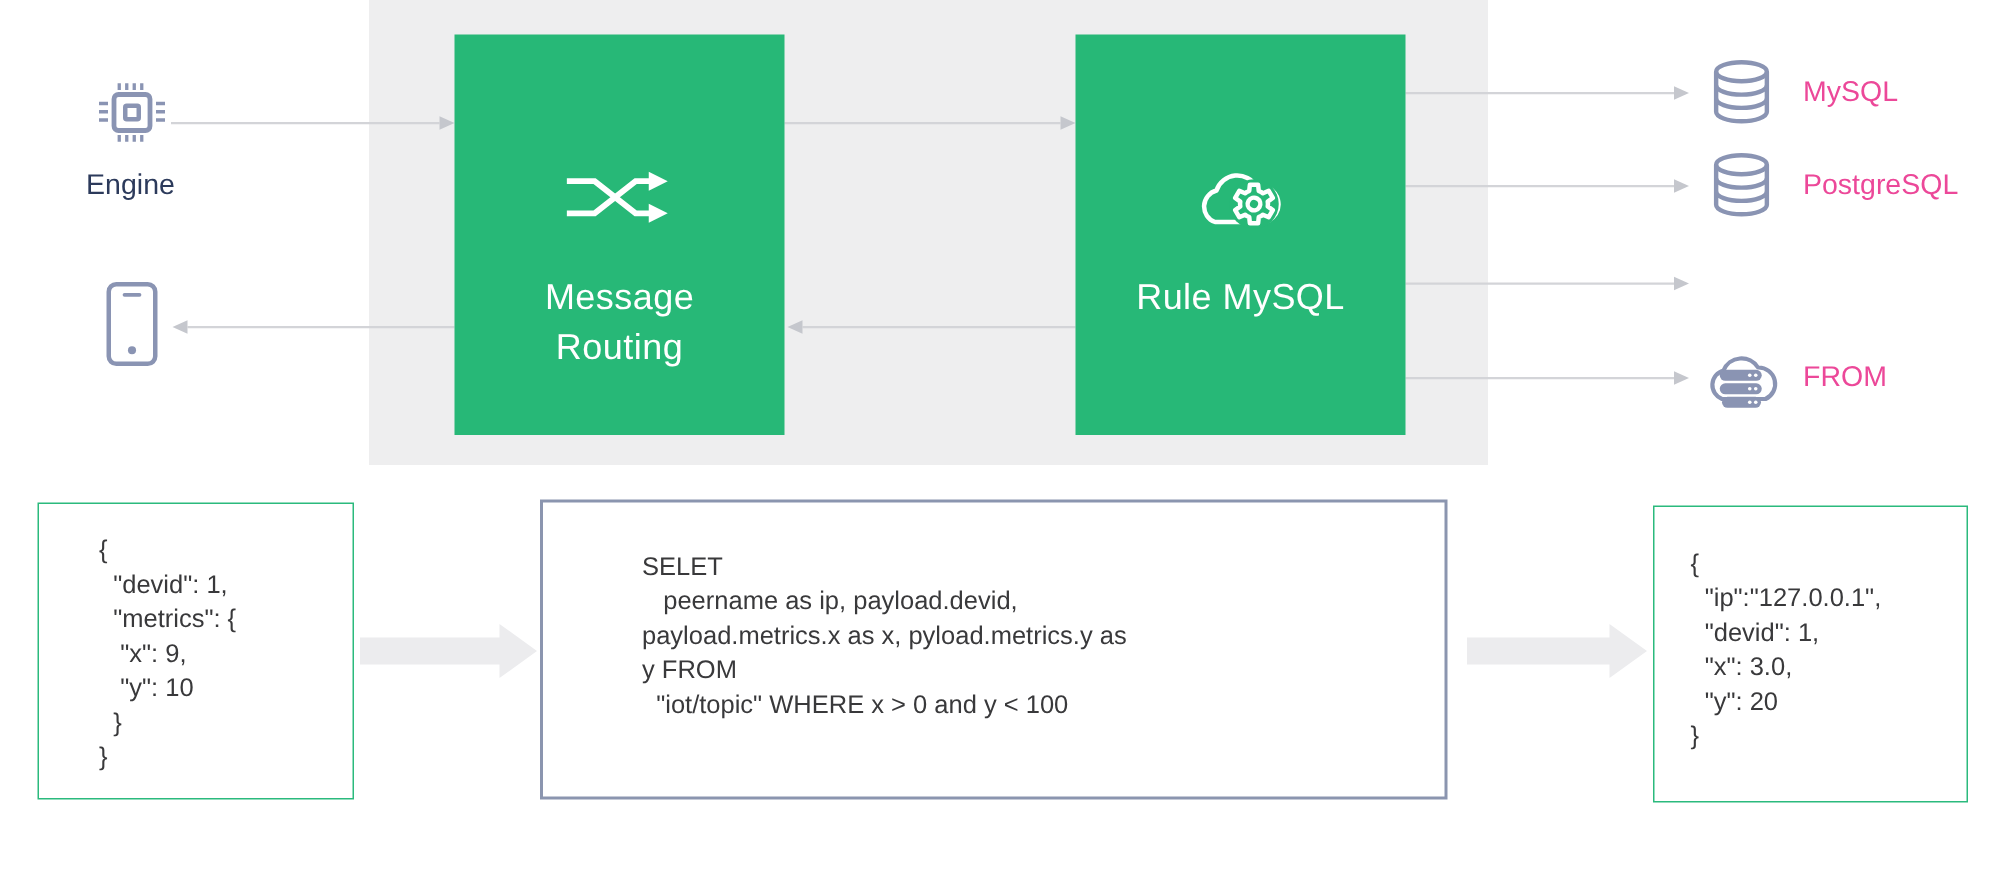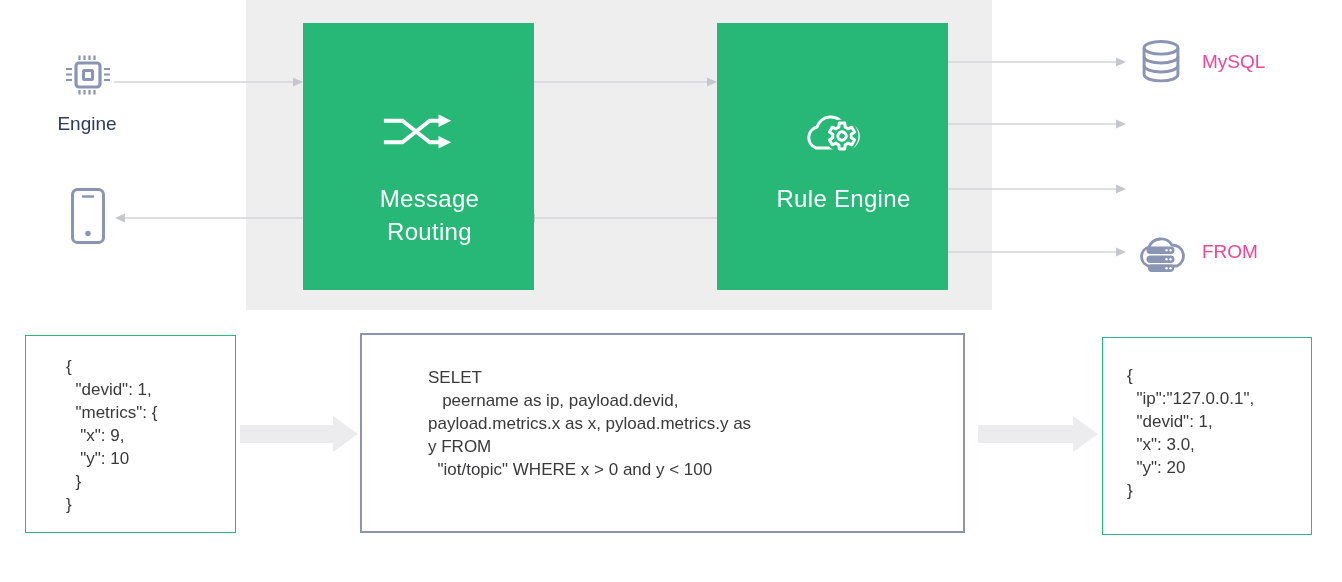--- a/index.html
+++ b/index.html
@@ -3,21 +3,21 @@
 <meta charset="utf-8">
 <style>
   html,body{margin:0;padding:0;background:#fff;}
   .canvas{
     position:relative;width:1342px;height:582px;background:#ffffff;
     font-family:"Liberation Sans","DejaVu Sans",sans-serif;overflow:hidden;
   }
   .panel{position:absolute;left:246px;top:0;width:746px;height:310px;background:#EEEEEF;}
   .overlay{position:absolute;left:0;top:0;width:1342px;height:582px;pointer-events:none;}
 
-  .green-box{position:absolute;top:23px;width:220px;height:267px;background:#27B877;padding-left:11px;}
+  .green-box{position:absolute;top:23px;width:220px;height:267px;background:#27B877;}
   .green-box .box-icon{position:absolute;left:50%;transform:translateX(-50%);}
   .green-label{
     position:absolute;top:159px;width:100%;text-align:center;color:#ffffff;
     font-size:24px;line-height:33px;white-space:pre-line;letter-spacing:.3px;
   }
 
   .src-icon{position:absolute;}
   .src-label{
     position:absolute;text-align:center;color:#2C3A5B;font-size:19px;line-height:22px;
   }
@@ -104,37 +104,50 @@
 
   <div class="green-box" style="left:717px">
     <svg class="box-icon" style="top:79px" width="66" height="56" viewBox="0 0 66 56" xmlns="http://www.w3.org/2000/svg">
       <path d="M16,46 A11,11 0 0 1 17,25 A14.5,14.5 0 0 1 43.5,22.5 A12,12 0 0 1 49,46 Z" fill="none" stroke="#ffffff" stroke-width="3" stroke-linecap="round" stroke-linejoin="round"></path>
       <circle cx="42" cy="34" r="16.5" fill="#27B877"></circle>
       <g transform="translate(42,34) rotate(30)">
         <path fill="#27B877" stroke="#ffffff" stroke-width="3" stroke-linejoin="round" d="M8.74,-3.18 L12.91,-2.74 L12.91,2.74 L8.74,3.18 L8.05,4.65 L7.12,5.98 L8.83,9.81 L4.08,12.55 L1.61,9.16 L0,9.3 L-1.61,9.16 L-4.08,12.55 L-8.83,9.81 L-7.12,5.98 L-8.05,4.65 L-8.74,3.18 L-12.91,2.74 L-12.91,-2.74 L-8.74,-3.18 L-8.05,-4.65 L-7.12,-5.98 L-8.83,-9.81 L-4.08,-12.55 L-1.61,-9.16 L0,-9.3 L1.61,-9.16 L4.08,-12.55 L8.83,-9.81 L7.12,-5.98 L8.05,-4.65 Z"></path>
         <circle cx="0" cy="0" r="4.2" fill="none" stroke="#ffffff" stroke-width="3"></circle>
       </g>
     </svg>
-    <div class="green-label">Rule Engine</div>
+    <div class="green-label">Rule MySQL</div>
   </div>
 
   <div class="sink-row" style="top:36px">
     <span class="sink-icon-wrap">
       <svg width="54" height="48" viewBox="0 0 48 44" xmlns="http://www.w3.org/2000/svg">
         <g fill="none" stroke="#8A94B3" stroke-width="2.7">
           <ellipse cx="24" cy="9" rx="15.5" ry="5.8"></ellipse>
           <path d="M8.5,9 L8.5,33.5 A15.5,5.8 0 0 0 39.5,33.5 L39.5,9"></path>
           <path d="M8.5,17.2 A15.5,5.8 0 0 0 39.5,17.2"></path>
           <path d="M8.5,25.3 A15.5,5.8 0 0 0 39.5,25.3"></path>
         </g>
       </svg>
     </span>
     <span class="sink-label">MySQL</span>
   </div>
 
+  <div class="sink-row" style="top:98px">
+    <span class="sink-icon-wrap">
+      <svg width="54" height="48" viewBox="0 0 48 44" xmlns="http://www.w3.org/2000/svg">
+        <g fill="none" stroke="#8A94B3" stroke-width="2.7">
+          <ellipse cx="24" cy="9" rx="15.5" ry="5.8"></ellipse>
+          <path d="M8.5,9 L8.5,33.5 A15.5,5.8 0 0 0 39.5,33.5 L39.5,9"></path>
+          <path d="M8.5,17.2 A15.5,5.8 0 0 0 39.5,17.2"></path>
+          <path d="M8.5,25.3 A15.5,5.8 0 0 0 39.5,25.3"></path>
+        </g>
+      </svg>
+    </span>
+    <span class="sink-label">PostgreSQL</span>
+  </div>
 
 
   <div class="sink-row" style="top:226px">
     <span class="sink-icon-wrap">
       <svg width="56" height="52" viewBox="0 0 56 52" xmlns="http://www.w3.org/2000/svg">
         <path d="M14,40 A10,10 0 0 1 15,21 A13,13 0 0 1 38,19 A11,11 0 0 1 43,40 Z" fill="#ffffff" stroke="#8A94B3" stroke-width="2.8" stroke-linejoin="round"></path>
         <g>
           <rect x="12.5" y="20.5" width="28" height="7.4" rx="3.7" fill="#8A94B3"></rect>
           <circle cx="32.5" cy="24.2" r="1.2" fill="#ffffff"></circle>
             <circle cx="36.5" cy="24.2" r="1.2" fill="#ffffff"></circle>

